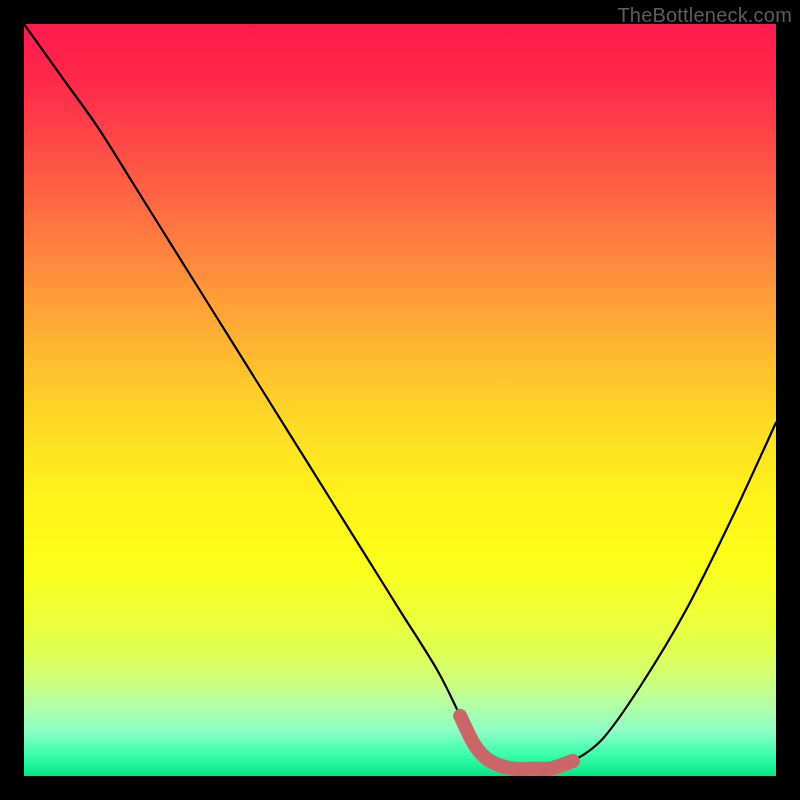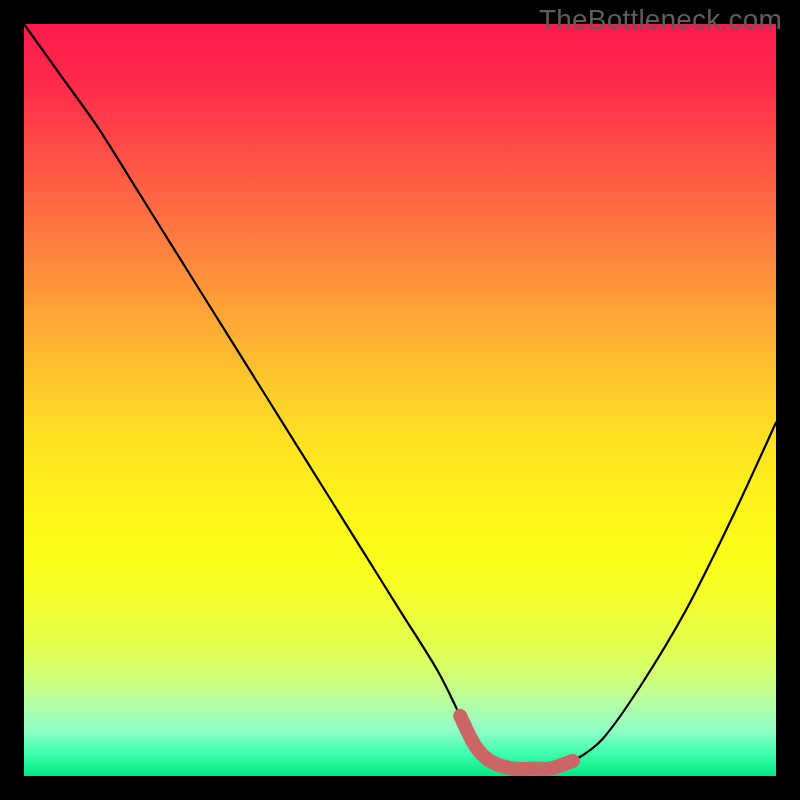--- a/index.html
+++ b/index.html
@@ -34,23 +34,23 @@
       #cfff77 87%,
       #b8ffa0 90%,
       #8effc6 94%,
       #3fffad 97%,
       #00e884 100%
     );
   }
   .watermark {
     position: absolute;
     top: 4px;
-    right: 18px;
+    right: 8px;
     color: #5e5e5e;
-    font-size: 28px;
+    font-size: 20px;
     font-weight: 500;
     letter-spacing: 0.2px;
     z-index: 3;
   }
   svg.curve {
     position: absolute;
     left: 0;
     top: 0;
     width: 752px;
     height: 752px;

